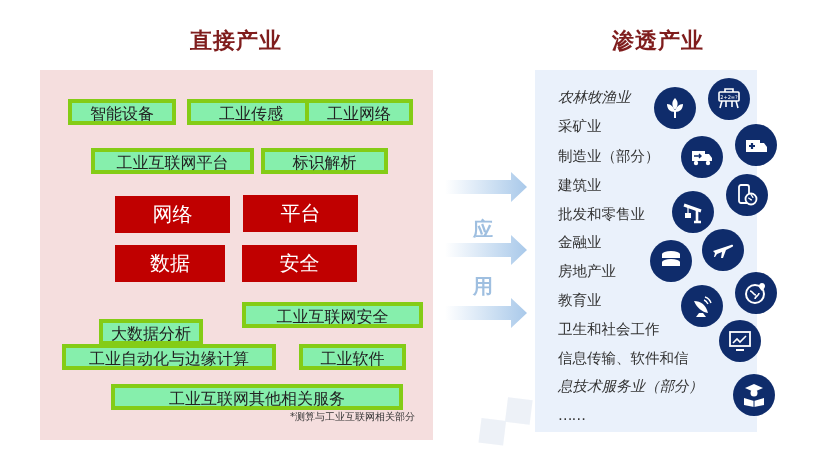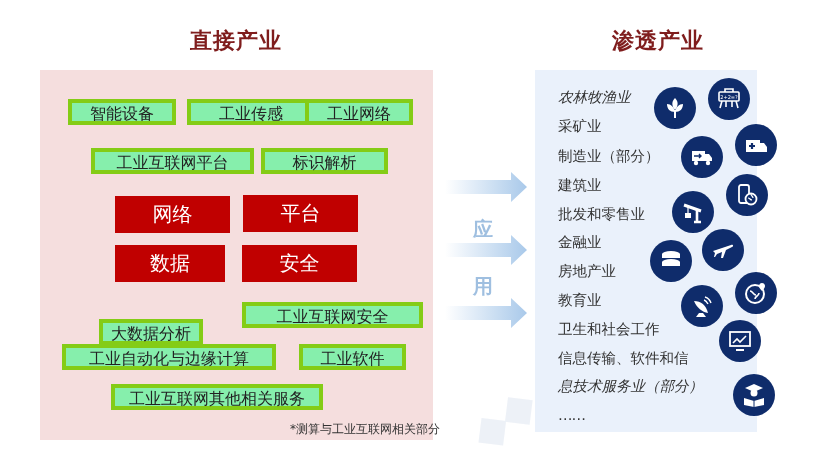--- a/index.html
+++ b/index.html
@@ -9,21 +9,21 @@
   .title { position: absolute; font-weight: bold; font-size: 22px; color: #7f1d1d; letter-spacing: 1px; text-align: right; }
   #title-left { left: 190px; top: 26px; }
   #title-right { left: 612px; top: 26px; }
 
   .panel-left { position: absolute; left: 40px; top: 70px; width: 393px; height: 370px; background: #f5dede; }
   .panel-right { position: absolute; left: 535px; top: 70px; width: 222px; height: 362px; background: #eaf1fb; }
 
   .obox { position: absolute; background: #86efac; border: 4px solid #84cc16; font-size: 16px; color: #222; text-align: center; line-height: 22px; height: 26px; white-space: nowrap; }
   .rbox { position: absolute; background: #c00000; color: #fff; font-size: 20px; text-align: center; height: 37px; line-height: 37px; }
 
-  .note { position: absolute; left: 290px; top: 421px; font-size: 12px; color: #333; }
+  .note { position: absolute; left: 290px; top: 410px; font-size: 10px; color: #333; }
 
   .arrow { position: absolute; width: 82px; height: 30px; }
   .app-char { position: absolute; color: #9fbfe0; font-weight: bold; font-size: 20px; }
 
   .ind { position: absolute; left: 558px; font-size: 14.5px; color: #333; white-space: nowrap; }
 
   .ic { position: absolute; width: 42px; height: 42px; border-radius: 50%; background: #0f2c6b; display: flex; align-items: center; justify-content: center; }
   .ic svg { width: 26px; height: 26px; }
 
   .wm { position: absolute; color: #dfe6f1; font-size: 48px; font-weight: bold; transform: rotate(-38deg); opacity: 0.55; }
@@ -47,21 +47,21 @@
 <div class="rbox" style="left:243px;top:195px;width:115px;">平台</div>
 <div class="rbox" style="left:115px;top:245px;width:110px;">数据</div>
 <div class="rbox" style="left:242px;top:245px;width:115px;">安全</div>
 
 <div class="obox" style="left:99px;top:319px;width:104px;">大数据分析</div>
 <div class="obox" style="left:242px;top:302px;width:181px;">工业互联网安全</div>
 
 <div class="obox" style="left:62px;top:344px;width:214px;">工业自动化与边缘计算</div>
 <div class="obox" style="left:299px;top:344px;width:107px;">工业软件</div>
 
-<div class="obox" style="left:111px;top:384px;width:212px;">工业互联网其他相关服务</div>
+<div class="obox" style="left:111px;top:384px;width:292px;">工业互联网其他相关服务</div>
 
 <div class="note">*测算与工业互联网相关部分</div>
 
 <svg class="arrow" style="left:445px;top:172px;" viewBox="0 0 82 30">
   <defs>
       <linearGradient id="ag" x1="0" x2="1">
         <stop offset="0" stop-color="#ffffff"></stop>
         <stop offset="1" stop-color="#a9c9ea"></stop>
       </linearGradient>
     </defs>

